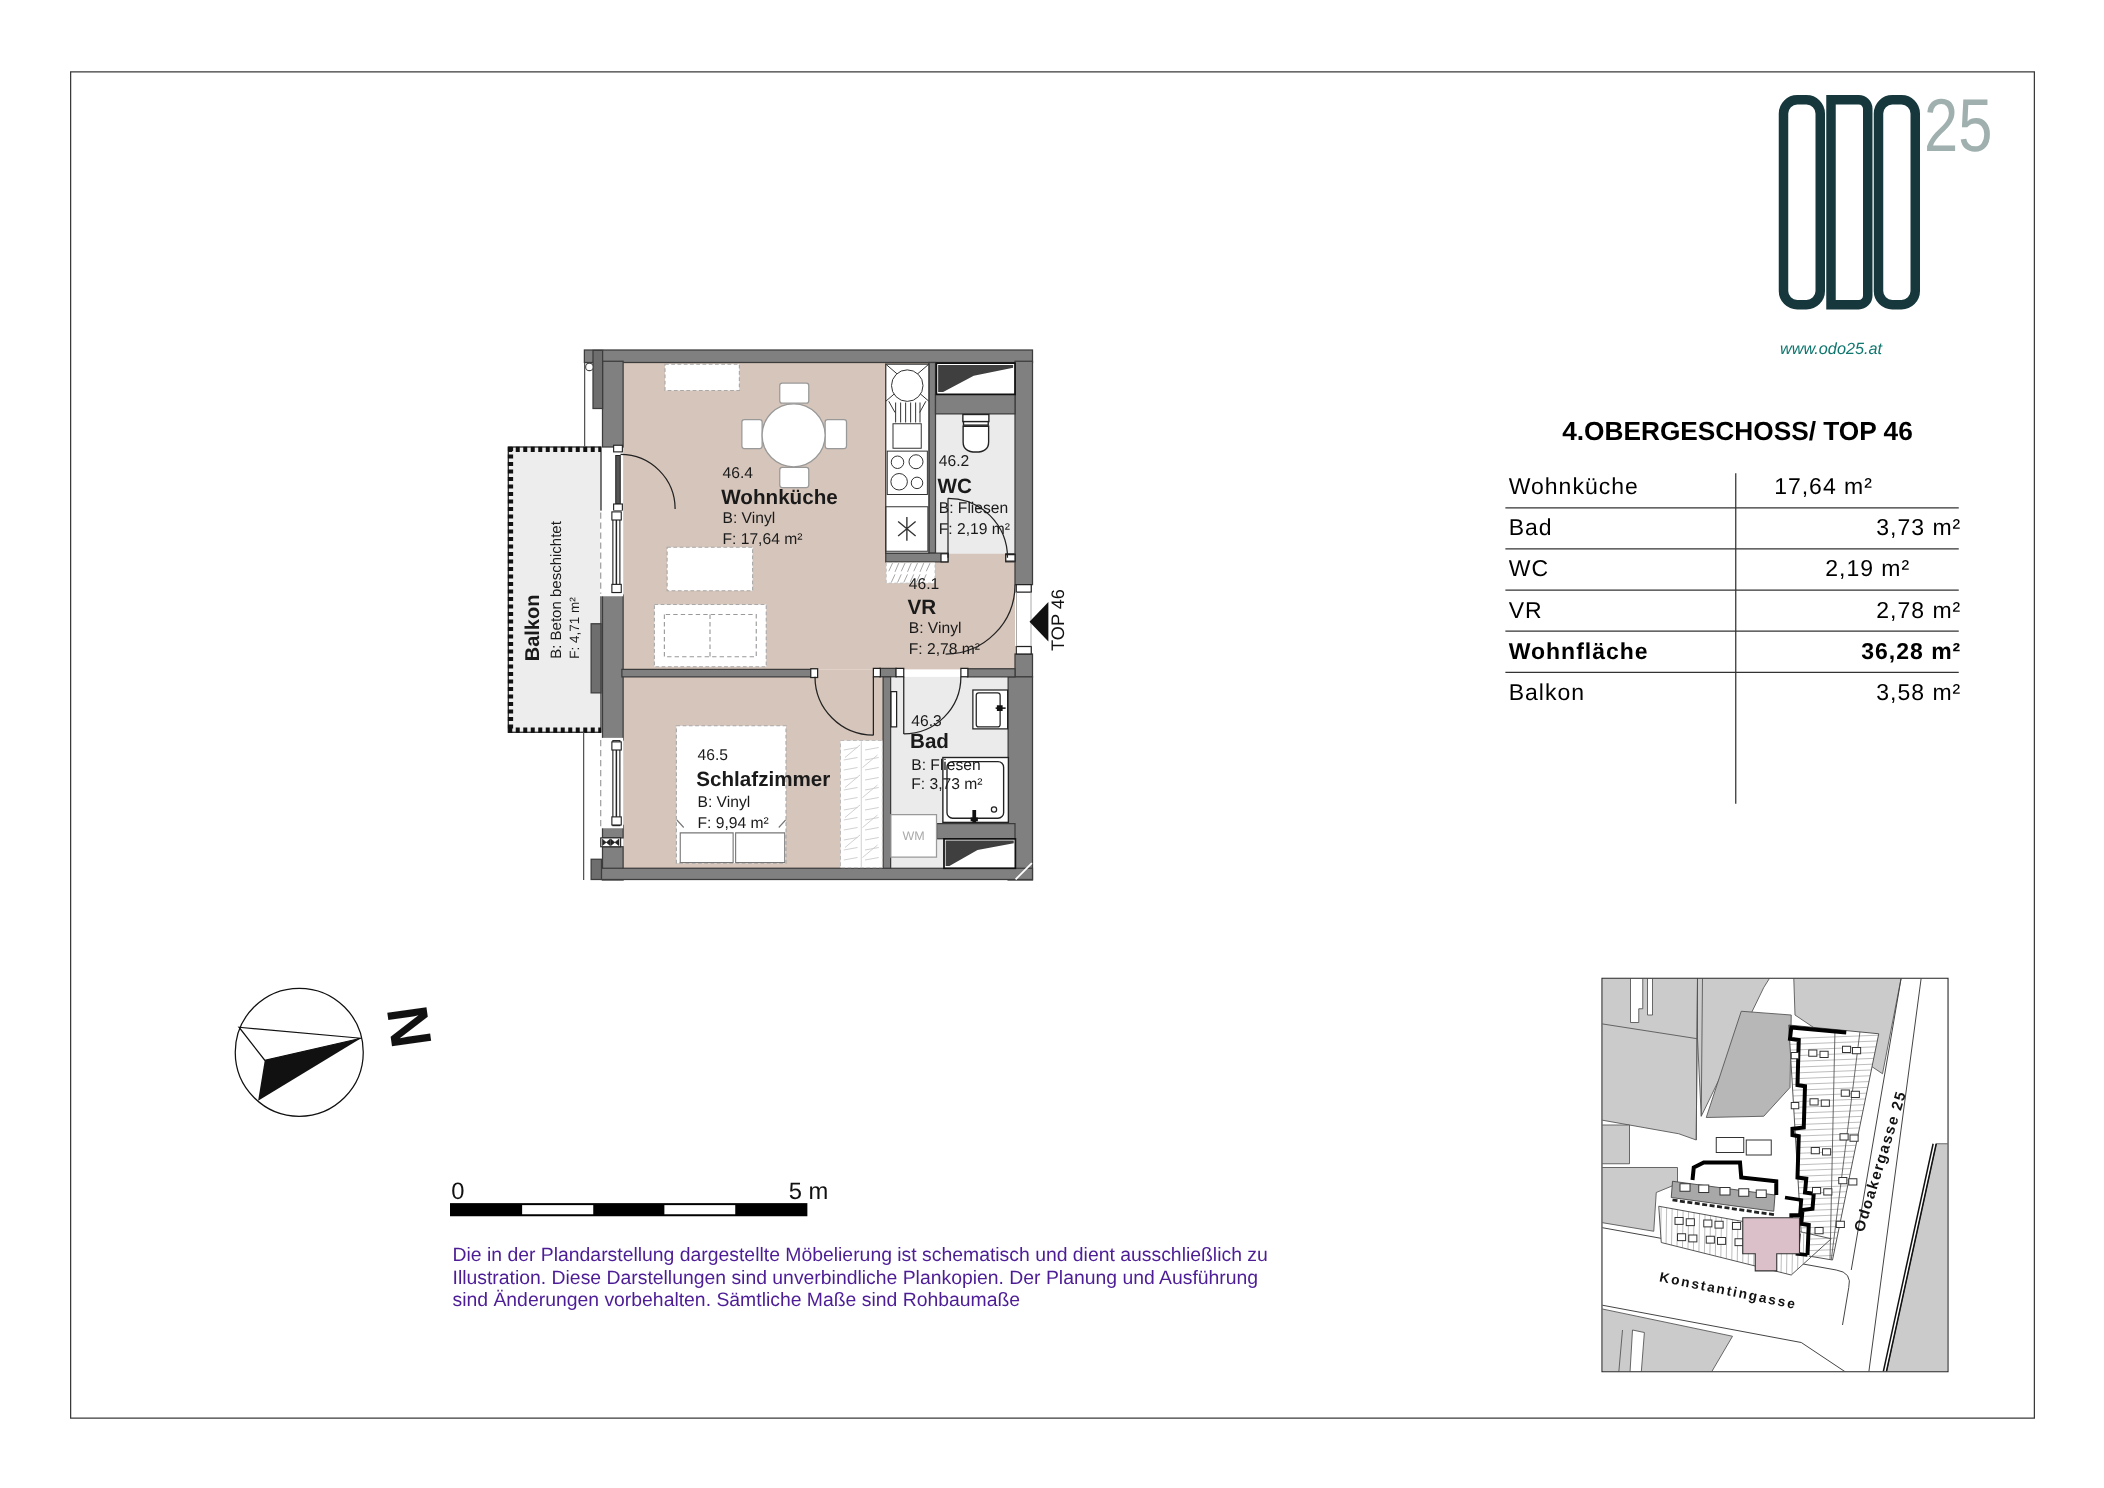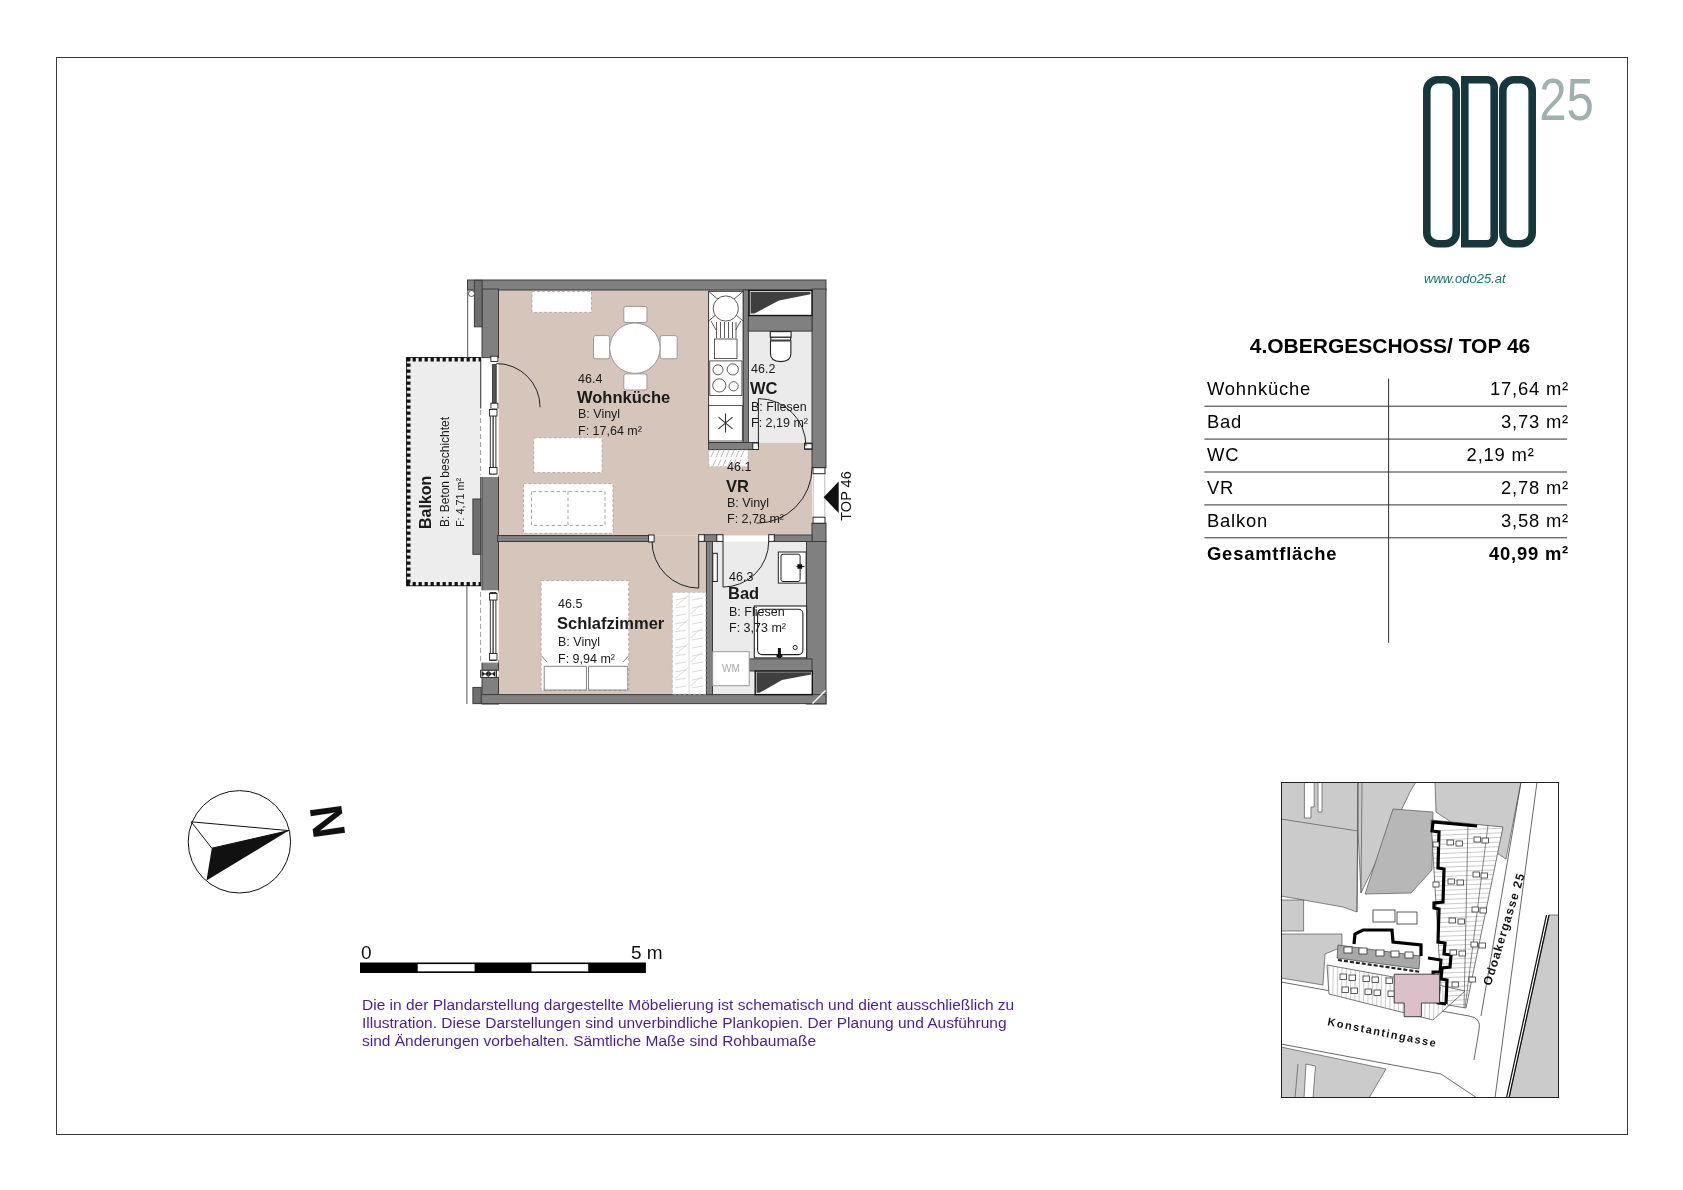--- a/index.html
+++ b/index.html
@@ -23,41 +23,41 @@
     </g>
 </svg>
 <div class="abs" style="left:1424px;top:271px;width:200px;font-size:13px;font-style:italic;color:#0f766e;">www.odo25.at</div>
 
 <div class="abs" style="left:1207px;top:334px;width:366px;text-align:center;font-size:21px;font-weight:bold;color:#000;">4.OBERGESCHOSS/ TOP 46</div>
 <div class="abs" style="left:1204px;top:373px;width:366px;">
   <table style="border-collapse:collapse;width:100%;font-family:'Liberation Sans',sans-serif;font-size:18.4px;letter-spacing:0.8px;color:#000;">
     <tbody>
         <tr style="height:32.9px;">
           <td style="padding-left:3px;">Wohnküche</td>
-          <td style="text-align:right;">17,64 m²</td>
+          <td style="text-align:left;">17,64 m²</td>
         </tr>
     <tr style="height:32.9px;">
           <td style="padding-left:3px;">Bad</td>
           <td style="text-align:right;">3,73 m²</td>
         </tr>
     <tr style="height:32.9px;">
           <td style="padding-left:3px;">WC</td>
           <td style="text-align:center;">2,19 m²</td>
         </tr>
     <tr style="height:32.9px;">
           <td style="padding-left:3px;">VR</td>
           <td style="text-align:right;">2,78 m²</td>
         </tr>
+    <tr style="height:32.9px;font-weight:bold;">
+          <td style="padding-left:3px;">Wohnfläche</td>
+          <td style="text-align:right;">36,28 m²</td>
+        </tr>
     <tr style="height:32.9px;">
           <td style="padding-left:3px;">Balkon</td>
           <td style="text-align:right;">3,58 m²</td>
-        </tr>
-    <tr style="height:32.9px;font-weight:bold;">
-          <td style="padding-left:3px;">Gesamtfläche</td>
-          <td style="text-align:right;">40,99 m²</td>
         </tr>
   </tbody>
     </table>
 </div>
 <svg class="abs" style="left:1204px;top:373px;" width="366" height="275" viewBox="0 0 366 275">
   <g stroke="#333" stroke-width="1">
     <line x1="0.3" y1="33.2" x2="363" y2="33.2"></line>
     <line x1="0.3" y1="66.1" x2="363" y2="66.1"></line>
     <line x1="0.3" y1="99.0" x2="363" y2="99.0"></line>
     <line x1="0.3" y1="131.9" x2="363" y2="131.9"></line>

